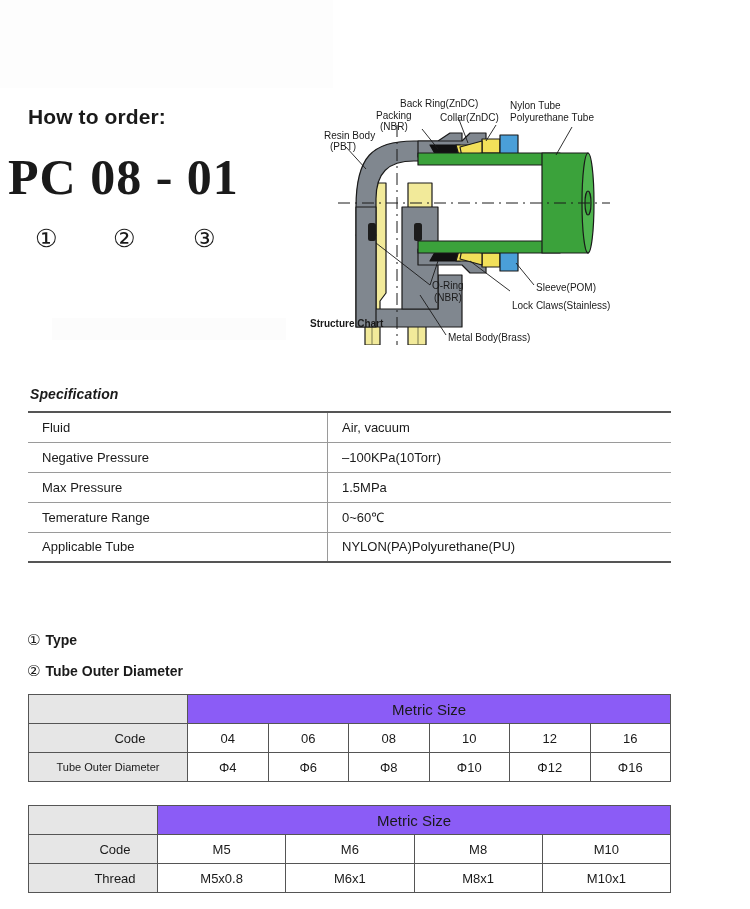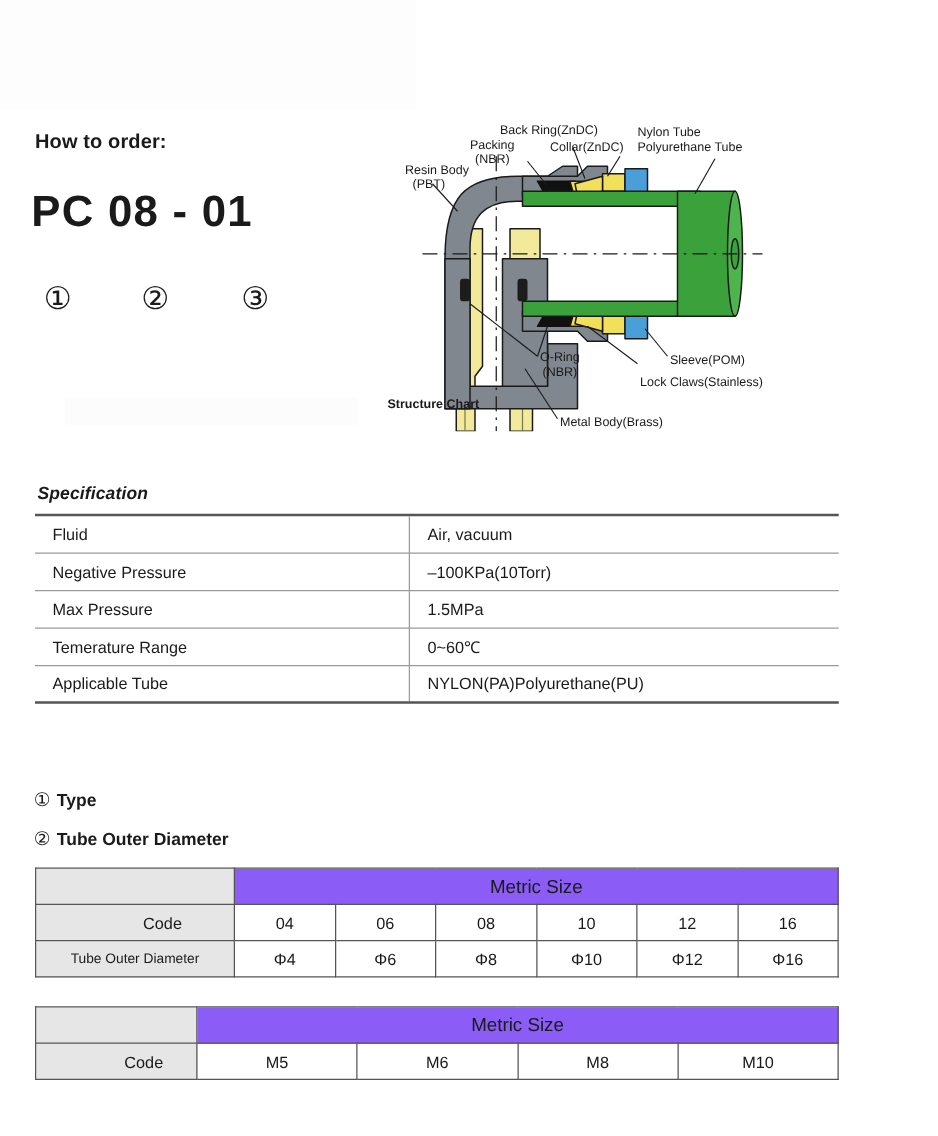--- a/index.html
+++ b/index.html
@@ -27,32 +27,33 @@
     position: absolute;
     left: 52px; top: 318px;
     width: 234px; height: 22px;
     background: #fcfcfc;
   }
 
   
   .how-to-order {
     position: absolute;
     left: 28px; top: 105px;
-    font-size: 16px;
+    font-size: 21px;
     font-weight: bold;
     letter-spacing: .1px;
   }
   .part-number {
     position: absolute;
-    left: 25px; top: 152px;
-    font-size: 35px;
+    left: 8px; top: 152px;
+    font-size: 50px;
     font-weight: bold;
     letter-spacing: 1px;
     line-height: 1;
     white-space: pre;
+    font-family: Liberation Serif, serif;
   }
   .circle-row {
     position: absolute;
     left: 27px; top: 226px;
     width: 260px; height: 34px;
   }
   .circle-num {
     position: absolute;
     top: 0;
     font-size: 25px;
@@ -346,14 +347,21 @@
       <td class="corner-cell first-col"></td>
       <td class="span-head" colspan="4">Metric Size</td>
     </tr>
     <tr>
       <td class="head-cell first-col">Code</td>
       <td>M5</td>
       <td>M6</td>
       <td>M8</td>
       <td>M10</td>
     </tr>
+    <tr>
+      <td class="head-cell first-col">Thread</td>
+      <td>M5x0.8</td>
+      <td>M6x1</td>
+      <td>M8x1</td>
+      <td>M10x1</td>
+    </tr>
   </tbody>
 </table>
 
 </body></html>

